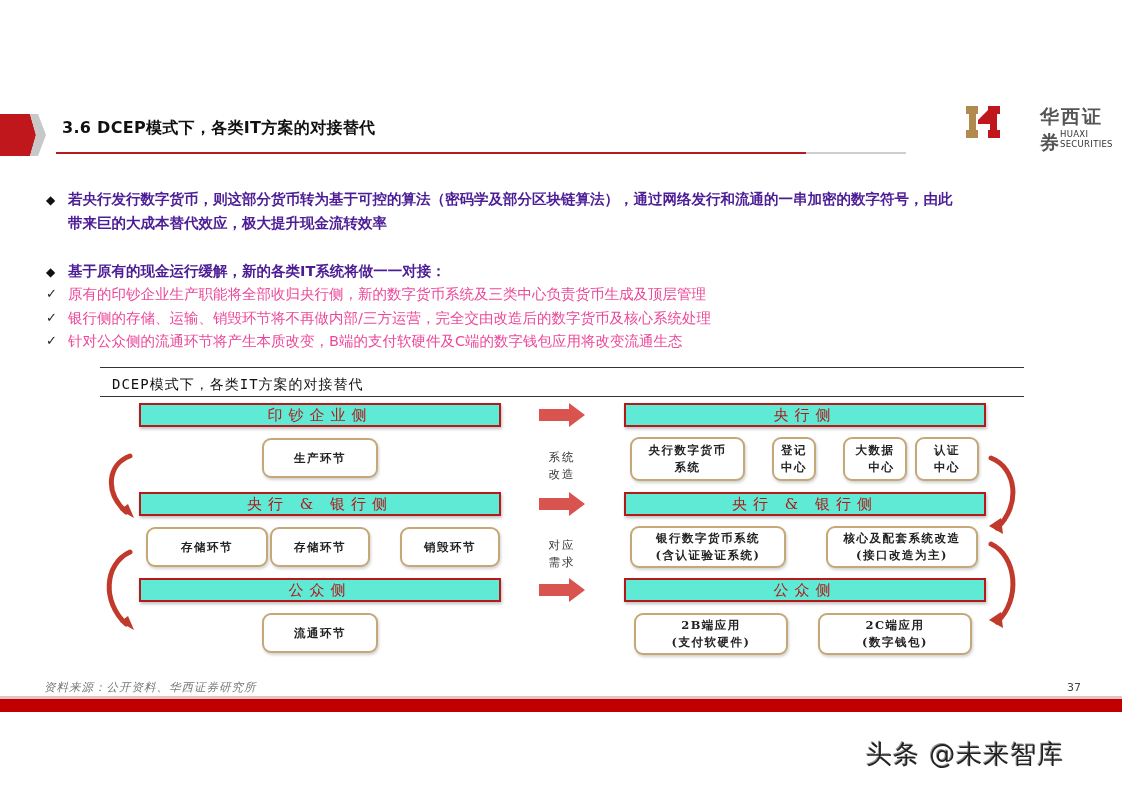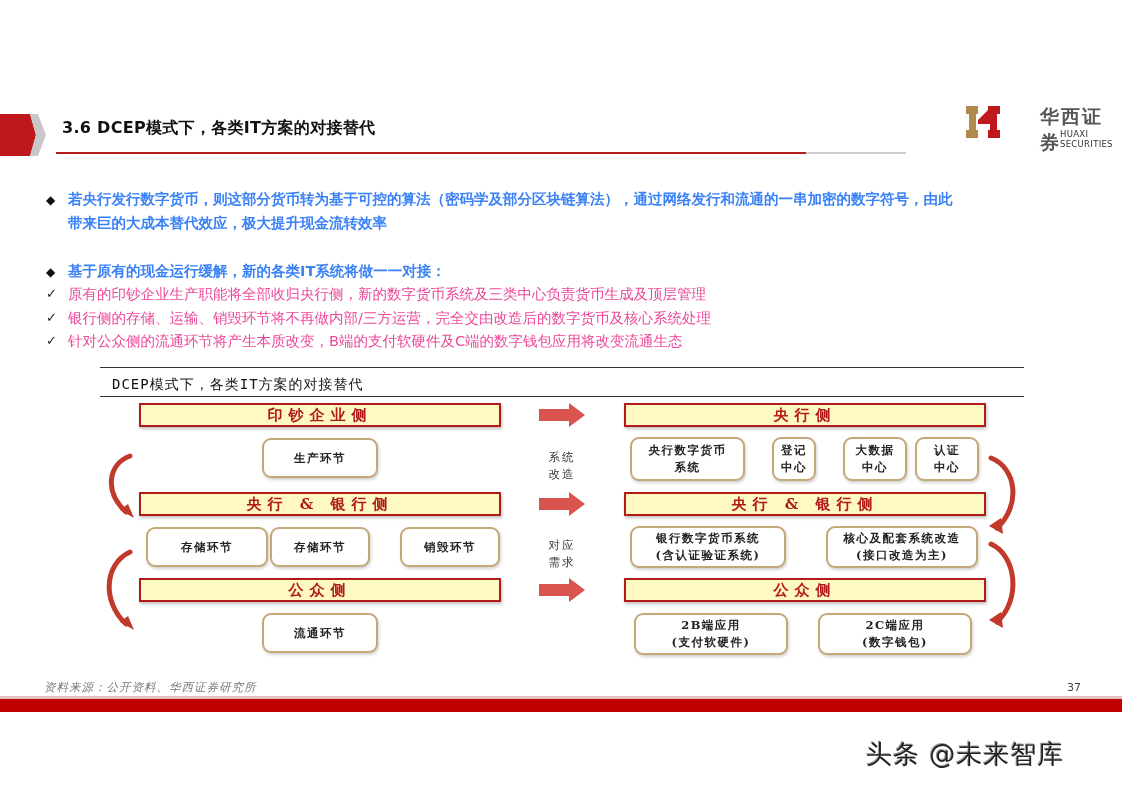--- a/index.html
+++ b/index.html
@@ -15,34 +15,34 @@
   .title { left:62px; top:118px; font-size:16px; font-weight:bold; color:#111; letter-spacing:0.3px; white-space:nowrap; }
   .title-line { left:56px; top:152px; width:750px; height:2px; background:#b71c1c; }
   .title-line-gray { left:806px; top:152px; width:100px; height:2px; background:#cfcfcf; }
 
   
   .logo-mark { left:966px; top:106px; width:34px; height:32px; }
   .logo-cn { left:1012px; top:104px; font-size:19px; font-weight:bold; color:#555; letter-spacing:2px; font-family:Liberation Serif, serif;margin-left:28px; }
   .logo-en { left:1012px; top:129px; font-size:8.5px; color:#333; letter-spacing:0.3px;padding-left:48px; }
 
   
-  .b-text { font-size:14.5px; color:#3b82f6; white-space:nowrap; }
+  .b-text { font-size:14.5px; color:#4c1d95; white-space:nowrap; }
   .b-bold { font-weight:bold; }
   .diamond { font-size:12px; }
   .check { font-size:13px; color:#222; }
   .b-plain { font-size:14.5px; color:#ec4899; white-space:nowrap; }
 
   
   .fig-line-top { left:100px; top:367px; width:924px; height:1px; background:#333; }
   .fig-caption { left:112px; top:376px; font-size:14px; font-family:"DejaVu Sans Mono","Liberation Mono",monospace; color:#111; letter-spacing:1px; white-space:nowrap; }
   .fig-line-mid { left:100px; top:396px; width:924px; height:1px; background:#333; }
 
-  .bar { border:2.5px solid #b31b1b; background:#fef9c3; box-sizing:border-box;
+  .bar { border:2.5px solid #b31b1b; background:#5eead4; box-sizing:border-box;
          display:flex; align-items:center; justify-content:center;
-         color:#b31b1b; font-weight:bold; font-size:15px; letter-spacing:6px;
+         color:#b31b1b; font-weight:normal; font-size:15px; letter-spacing:6px;
          font-family:"DejaVu Serif","Liberation Serif",serif;
          box-shadow:1px 2px 3px rgba(0,0,0,0.25); }
   .box { border:2.5px solid #c4a878; border-radius:9px; background:#fff; box-sizing:border-box;
          display:flex; align-items:center; justify-content:center; text-align:center;
          font-size:11.5px; font-weight:bold; color:#222; line-height:17px; letter-spacing:1.5px;
          font-family:"DejaVu Serif","Liberation Serif",serif;
          box-shadow:1px 2px 3px rgba(0,0,0,0.18); white-space:pre-line; }
   .mid-label { font-size:11.5px; color:#333; text-align:center; line-height:17px; letter-spacing:2px;
                font-family:"DejaVu Serif","Liberation Serif",serif; white-space:pre-line; }
 
@@ -123,21 +123,21 @@
 需求</div>
 <svg class="abs arrow" style="left:539px;top:578px;" viewBox="0 0 46 24">
   <polygon points="0,6 30,6 30,0 46,12 30,24 30,18 0,18" fill="#d9534f"></polygon>
 </svg>
 
 <div class="abs bar" style="left:624px;top:403px;width:362px;height:24px;">央行侧</div>
 <div class="abs box" style="left:630px;top:437px;width:115px;height:44px;">央行数字货币
 系统</div>
 <div class="abs box" style="left:772px;top:437px;width:44px;height:44px;">登记
 中心</div>
-<div class="abs box" style="left:843px;top:437px;width:64px;height:44px;">大数据
+<div class="abs box" style="left:843px;top:437px;width:64px;height:44px;text-align:right;">大数据
 中心</div>
 <div class="abs box" style="left:915px;top:437px;width:64px;height:44px;">认证
 中心</div>
 
 <div class="abs bar" style="left:624px;top:492px;width:362px;height:24px;">央行 &amp; 银行侧</div>
 <div class="abs box" style="left:630px;top:526px;width:156px;height:42px;">银行数字货币系统
 (含认证验证系统)</div>
 <div class="abs box" style="left:826px;top:526px;width:152px;height:42px;">核心及配套系统改造
 (接口改造为主)</div>
 

